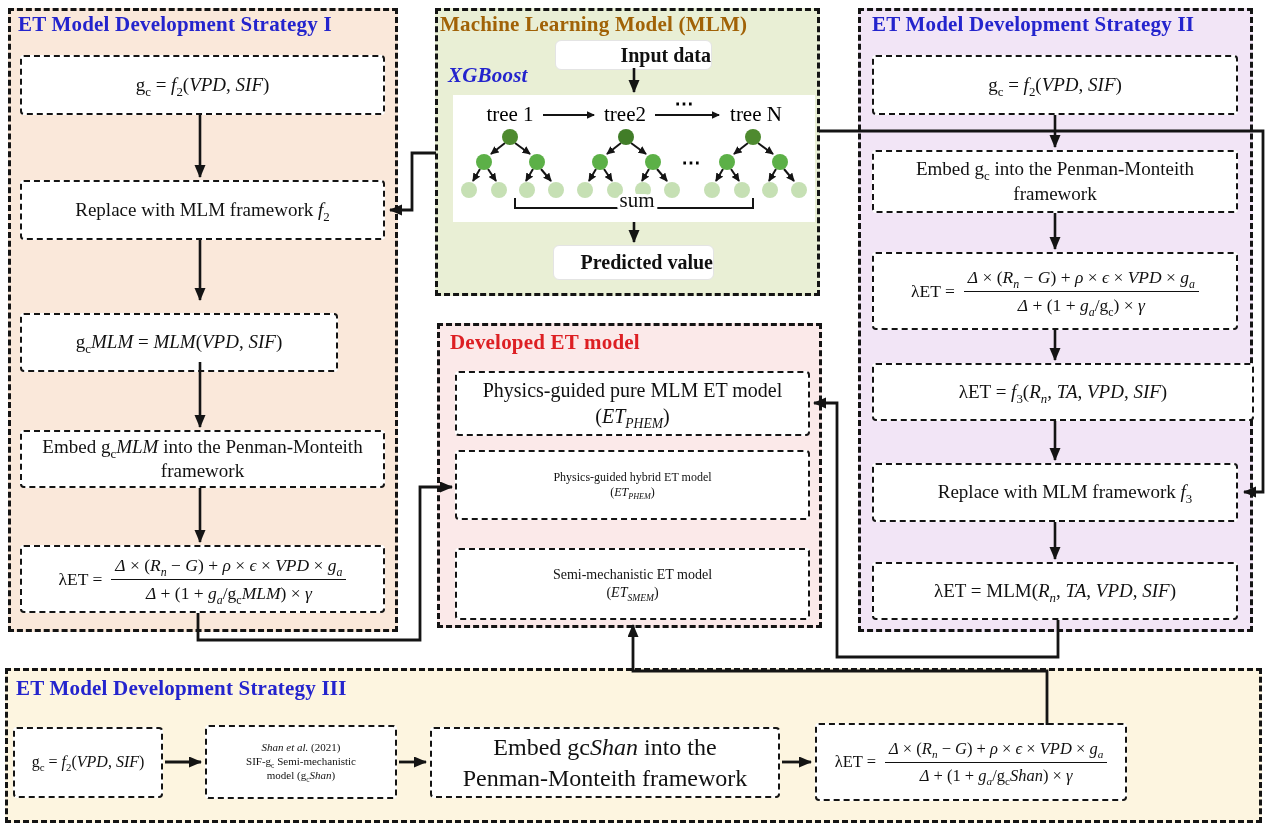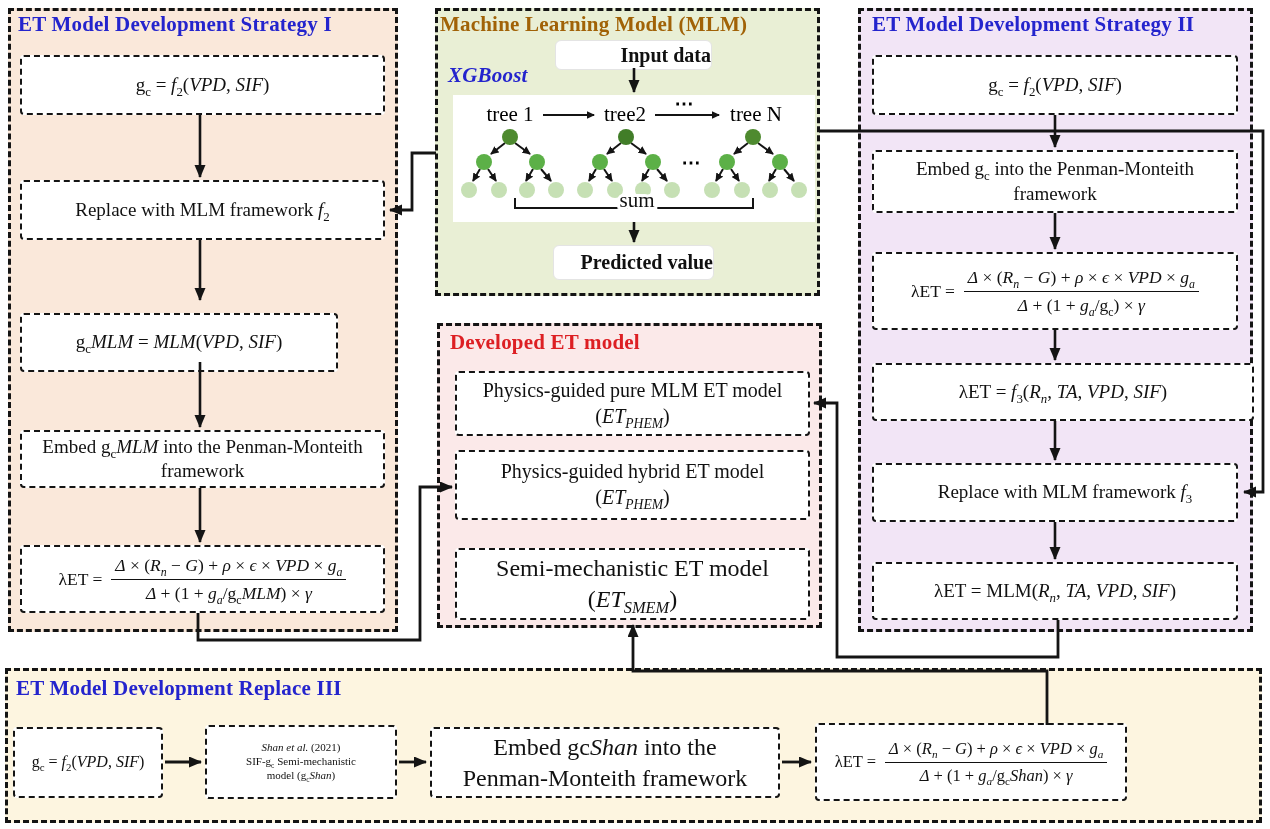--- a/index.html
+++ b/index.html
@@ -155,31 +155,31 @@
     <span>λET = MLM(<i>R</i><sub><i>n</i></sub>, <i>TA</i>, <i>VPD</i>, <i>SIF</i>)</span>
   </div>
 
   <div class="panel" style="left:437px;top:323px;width:385px;height:305px;background:#fbe9e9;"></div>
   <div class="ptitle" style="left:450px;top:330px;color:#dd1f23;">Developed ET model</div>
 
   <div class="pbox" style="left:455px;top:371px;width:355px;height:65px;font-size:20px;">
     <span>Physics-guided pure MLM ET model</span>
     <span>(<i>ET</i><sub><i>PHEM</i></sub>)</span>
   </div>
-  <div class="pbox" style="left:455px;top:450px;width:355px;height:70px;font-size:20px;">
+  <div class="pbox" style="left:455px;top:450px;width:355px;height:70px;font-size:12px;">
     <span>Physics-guided hybrid ET model</span>
     <span>(<i>ET</i><sub><i>PHEM</i></sub>)</span>
   </div>
-  <div class="pbox" style="left:455px;top:548px;width:355px;height:72px;font-size:24px;">
+  <div class="pbox" style="left:455px;top:548px;width:355px;height:72px;font-size:14px;">
     <span>Semi-mechanistic ET model</span>
     <span>(<i>ET</i><sub><i>SMEM</i></sub>)</span>
   </div>
 
   <div class="panel" style="left:5px;top:668px;width:1257px;height:155px;background:#fdf5e0;"></div>
-  <div class="ptitle" style="left:16px;top:676px;color:#2424cd;">ET Model Development Replace III</div>
+  <div class="ptitle" style="left:16px;top:676px;color:#2424cd;">ET Model Development Strategy III</div>
 
   <div class="pbox" style="left:13px;top:727px;width:150px;height:71px;font-size:16px;">
     <span>g<sub>c</sub> = <i>f</i><sub>2</sub>(<i>VPD</i>, <i>SIF</i>)</span>
   </div>
   <div class="pbox" style="left:205px;top:725px;width:192px;height:74px;font-size:11px;line-height:1.25;">
     <span><i>Shan et al.</i> (2021)</span>
     <span>SIF-g<sub>c</sub> Semi-mechanistic</span>
     <span>model (g<sub>c</sub><i>Shan</i>)</span>
   </div>
   <div class="pbox" style="left:430px;top:727px;width:350px;height:71px;font-size:24px;">

